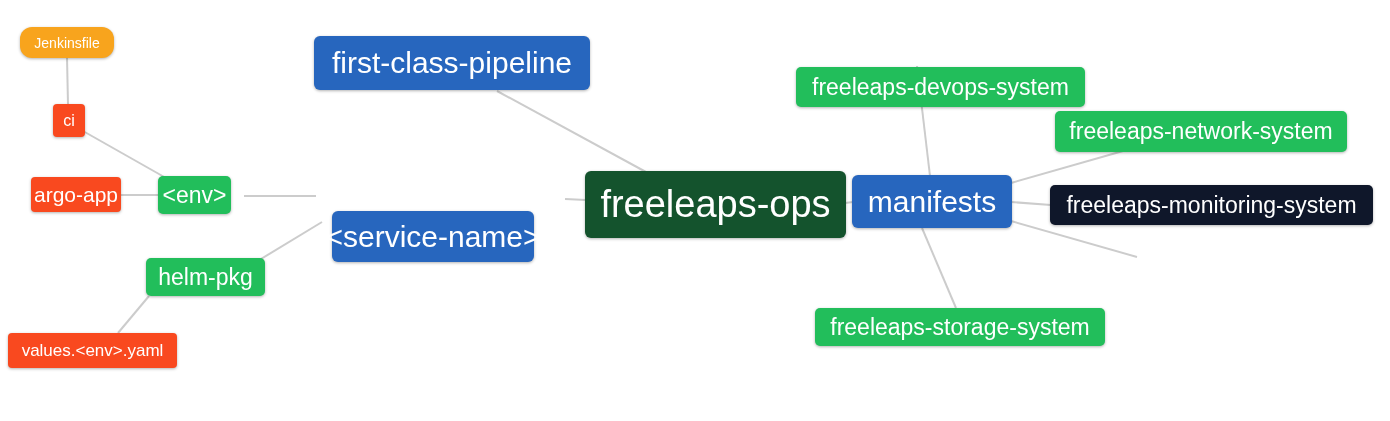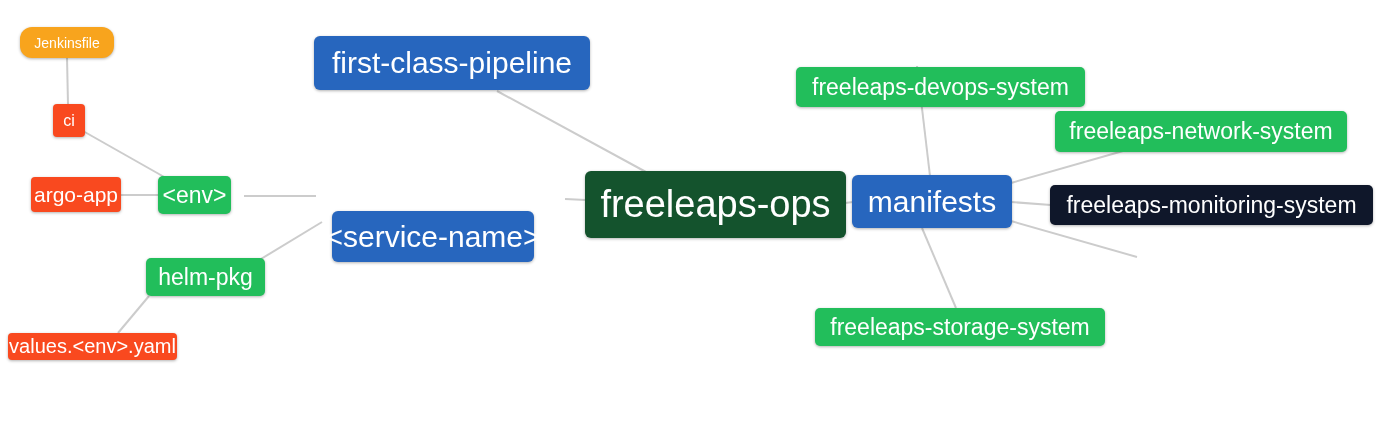--- a/index.html
+++ b/index.html
@@ -24,21 +24,21 @@
     box-shadow: 0 1px 3px rgba(0,0,0,0.30);
     box-sizing: border-box;
     cursor: default;
   }
   
   .n-jenkinsfile        { left: 20px;   top: 27px;  width: 94px;  height: 31px; font-size: 14px; border-radius: 12px; }
   .n-ci                 { left: 53px;   top: 104px; width: 32px;  height: 33px; font-size: 16px; border-radius: 4px; }
   .n-argo-app           { left: 31px;   top: 177px; width: 90px;  height: 35px; font-size: 21px; border-radius: 4px; }
   .n-env                { left: 158px;  top: 176px; width: 73px;  height: 38px; font-size: 23px; }
   .n-helm-pkg           { left: 146px;  top: 258px; width: 119px; height: 38px; font-size: 23px; }
-  .n-values-env-yaml    { left: 8px;    top: 333px; width: 169px; height: 27px; font-size: 20px; border-radius: 4px; }
+  .n-values-env-yaml    { left: 8px;    top: 333px; width: 169px; height: 35px; font-size: 17px; border-radius: 4px; }
   .n-first-class-pipeline { left: 314px; top: 36px;  width: 276px; height: 54px; font-size: 30px; border-radius: 6px; }
   .n-service-name       { left: 332px;  top: 171px; width: 202px; height: 51px; font-size: 30px; border-radius: 6px; margin-top: 40px; }
   .n-freeleaps-ops      { left: 585px;  top: 171px; width: 261px; height: 67px; font-size: 38px; border-radius: 6px; }
   .n-manifests          { left: 852px;  top: 175px; width: 160px; height: 53px; font-size: 30px; border-radius: 6px; }
   .n-devops-system      { left: 796px;  top: 27px;  width: 289px; height: 40px; font-size: 23px; margin-top: 40px; }
   .n-network-system     { left: 1055px; top: 111px; width: 292px; height: 41px; font-size: 23px; }
   .n-monitoring-system  { left: 1050px; top: 185px; width: 323px; height: 40px; font-size: 23px; }
   .n-controls-system    { left: 1062px; top: 256px; width: 292px; height: 40px; font-size: 23px; }
   .n-storage-system     { left: 815px;  top: 308px; width: 290px; height: 38px; font-size: 23px; }
 </style>

